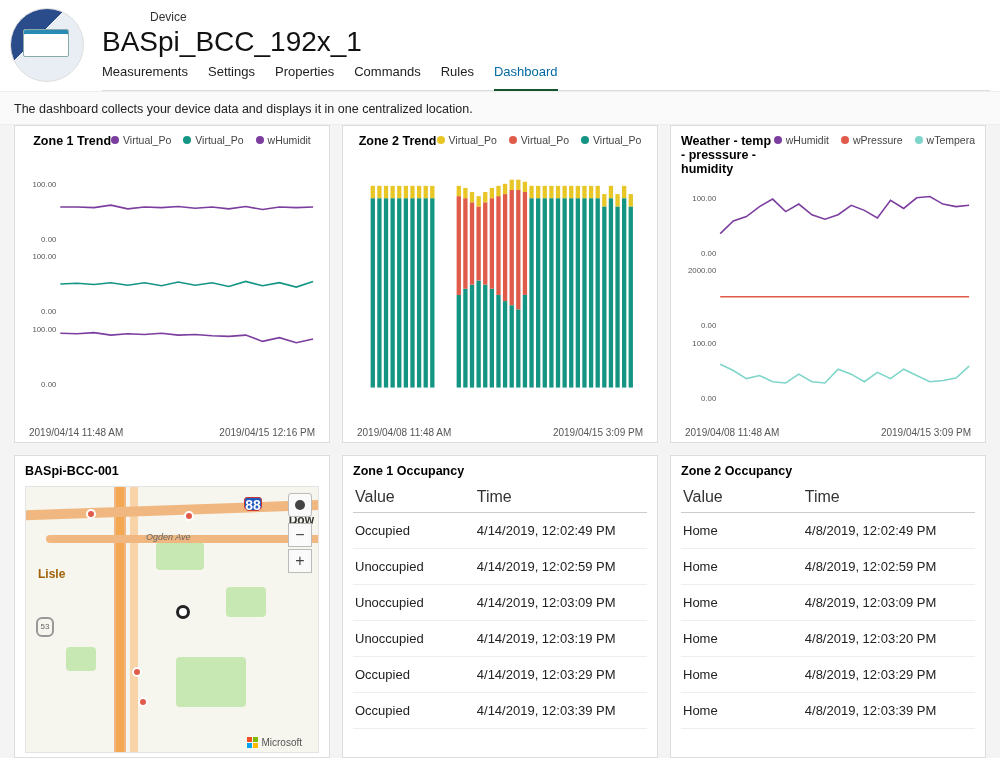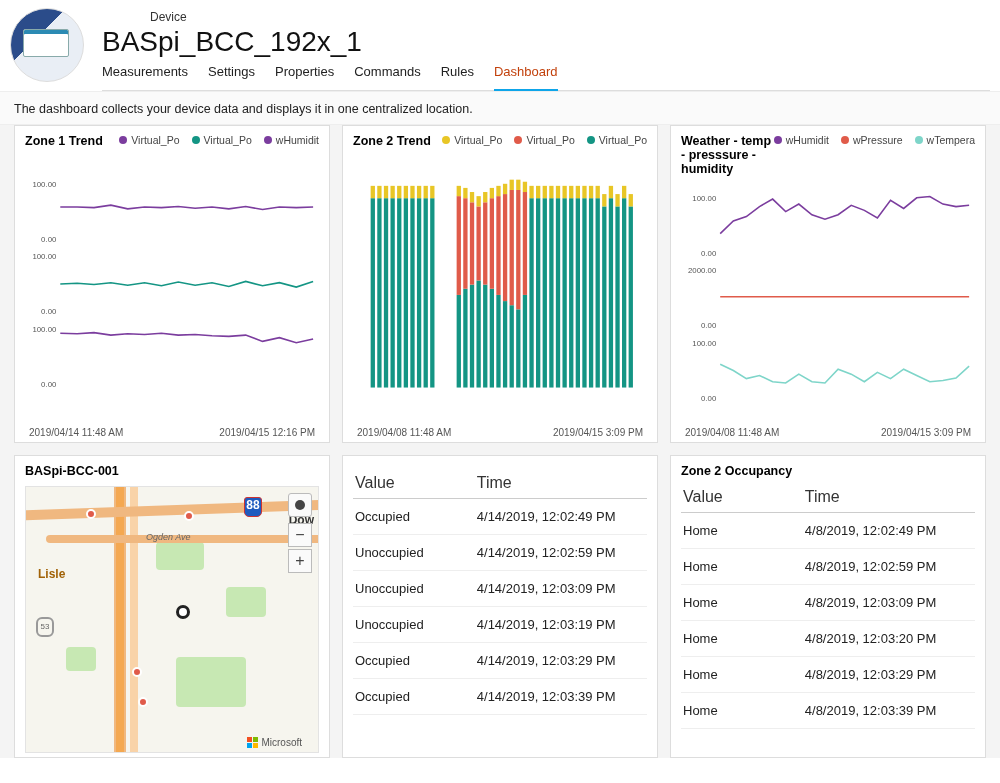--- a/index.html
+++ b/index.html
@@ -5,21 +5,21 @@
   * { box-sizing: border-box; }
   html, body { margin:0; padding:0; font-family: 'Segoe UI', Arial, sans-serif; background:#fff; color:#222; width:1000px; height:783px; overflow:hidden; }
   .header { display:flex; align-items:flex-start; padding:8px 10px 0 10px; }
   .avatar { width:74px; height:74px; border-radius:50%; background: linear-gradient(135deg,#2b4c8a 0 38%, #e9eef5 38% 100%); border:1px solid #ddd; margin-right:18px; flex:0 0 auto; position:relative; overflow:hidden; }
   .avatar::after{ content:""; position:absolute; left:12px; top:20px; width:44px; height:26px; background:#fff; border:1px solid #8aa; border-radius:2px; box-shadow: inset 0 4px 0 #2b8ab3; }
   .head-text { flex:1; }
   .eyebrow { font-size:12px; color:#333; margin-top:2px;margin-left:48px; }
   .title { font-size:28px; font-weight:400; margin:2px 0 6px; color:#111; }
   .tabs { display:flex; gap:20px; font-size:13px; color:#222; border-bottom:1px solid #ddd; padding-bottom:6px; }
   .tab { cursor:pointer; padding-bottom:5px; }
-  .tab.active { color:#c2410c; font-weight:400; border-bottom:2px solid #0ea5e9; margin-bottom:-7px; }
+  .tab.active { color:#0369a1; font-weight:400; border-bottom:2px solid #14532d; margin-bottom:-7px; }
   .desc { font-size:12.5px; padding:10px 14px 8px; color:#222; background:#fafafa; border-top:1px solid #eee; border-bottom:1px solid #eee;}
   .grid { display:grid; grid-template-columns: 1fr 1fr 1fr; gap:12px; padding:0 14px; background:#f4f4f4; height:calc(783px - 150px); }
   .card { background:#fff; border:1px solid #ddd; padding:8px 10px 4px; position:relative; display:flex; flex-direction:column; overflow:hidden;}
   .card-title { font-size:12.5px; font-weight:600; color:#000; }
   .legend { display:flex; gap:12px; font-size:10.5px; color:#444; justify-content:flex-end; }
   .legend span { display:flex; align-items:center; gap:4px; }
   .dot { width:8px; height:8px; border-radius:50%; display:inline-block; }
   svg.chart { flex:1; width:100%; }
   .axis-range { display:flex; justify-content:space-between; font-size:10px; color:#555; padding:2px 4px 0; }
   
@@ -32,32 +32,32 @@
   .road { position:absolute; background:#f0b880; }
   .road.h1 { top:18px; left:-10px; width:320px; height:10px; transform:rotate(-2deg); border-radius:5px;}
   .road.h2 { top:48px; left:20px; width:280px; height:8px; background:#f0b880; border-radius:5px;}
   .road.h2::after{content:"Ogden Ave"; position:absolute; left:100px; top:-3px; font-size:9px; color:#666; font-style:italic;}
   .road.h3 { top:130px; left:10px; width:18px; height:20px; border:2px solid #999; background:transparent; border-radius:6px; font-size:8px; color:#666; text-align:center; line-height:16px;}
   .road.v1 { top:-10px; left:88px; width:12px; height:280px; background:#f4a851; border:2px solid #f0b880;}
   .road.v2 { top:-10px; left:104px; width:8px; height:280px; background:#f9d3a8;}
   .town { position:absolute; font-size:12px; font-weight:600; color:#333;}
   .park { position:absolute; background:#c7e8b3; border-radius:4px; }
   .pin { position:absolute; width:14px;height:14px; border-radius:50%; border:3px solid #222; background:#fff;}
-  .shield { position:absolute; width:18px; height:20px; border-radius:3px 3px 5px 5px; color:#fff; font-size:12px; text-align:center; line-height:14px; font-weight:bold;}
+  .shield { position:absolute; width:18px; height:14px; border-radius:3px 3px 5px 5px; color:#fff; font-size:14px; text-align:center; line-height:14px; font-weight:bold;}
   .shield.blue{ background:#1f5bbf; border:1px solid #c33;}
   .mapctl { position:absolute; right:6px; width:24px; height:24px; background:#fafafa; border:1px solid #bbb; text-align:center; line-height:22px; font-size:16px; color:#444; }
   .mapctl.loc{ top:6px; border-radius:3px; }
   .mapctl.loc::after{content:""; display:block; width:10px;height:10px;background:#444;border-radius:50%; margin:6px auto 0;}
   .mapctl.minus{ top:36px; }
   .mapctl.plus{ top:62px; }
   .ms-logo{ position:absolute; right:16px; bottom:4px; font-size:10px; color:#555; display:flex; align-items:center; gap:3px;}
   .ms-sq{ display:inline-grid; grid-template-columns:5px 5px; grid-template-rows:5px 5px; gap:1px;}
   .ms-sq i:nth-child(1){background:#f25022;} .ms-sq i:nth-child(2){background:#7fba00;} .ms-sq i:nth-child(3){background:#00a4ef;} .ms-sq i:nth-child(4){background:#ffb900;}
   .tomtom{ position:absolute; right:6px; bottom:-9px; font-size:8px; color:#888;}
-  .card-head-row{display:flex; justify-content:space-between; align-items:flex-start;}
+  .card-head-row{display:flex; justify-content:center; align-items:flex-start;}
 </style>
 </head>
 <body>
 
 <div class="header">
   <div class="avatar"></div>
   <div class="head-text">
     <div class="eyebrow">Device</div>
     <div class="title">BASpi_BCC_192x_1</div>
     <div class="tabs" id="tabs">
@@ -258,20 +258,21 @@
             <i></i>
             <i></i>
           </span>
           <span>Microsoft</span>
         </div>
       <div class="tomtom">©2019 TomTom</div>
     </div>
   </div>
 
   <div class="card row2">
+    <div class="card-title">Zone 1 Occupancy</div>
     <div class="tbl-head">
       <div class="col1">Value</div>
         <div class="col2">Time</div>
     </div>
     <div id="tbl-occ1">
         <div class="tbl-row">
           <div class="col1">Occupied</div>
           <div class="col2">4/14/2019, 12:02:49 PM</div>
         </div>
         <div class="tbl-row">

